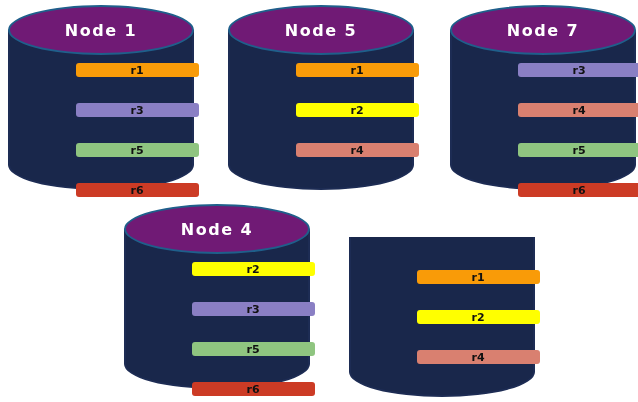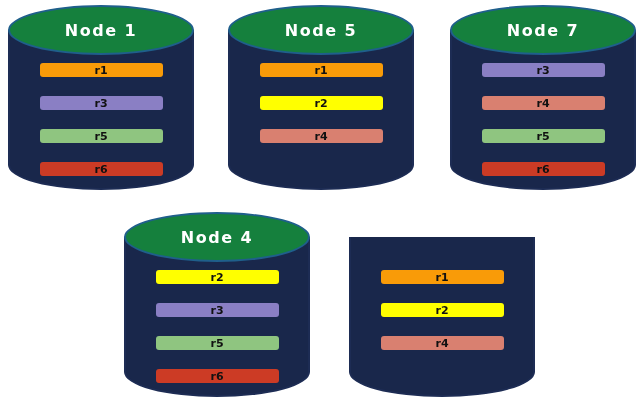--- a/index.html
+++ b/index.html
@@ -50,21 +50,21 @@
     box-sizing: border-box;
   }
 
   
   .cyl-top {
     position: absolute;
     left: 0;
     top: 0;
     width: 100%;
     height: 50px;
-    background: #15803d;
+    background: #701a75;
     border-radius: 50% / 50%;
     border: 2px solid #1f5f8b;
     box-sizing: border-box;
     display: flex;
     align-items: center;
     justify-content: center;
     z-index: 3;
   }
 
   .node-label {
@@ -79,21 +79,22 @@
   
   .records {
     position: absolute;
     left: 0;
     top: 58px;
     width: 100%;
     z-index: 4;
     display: flex;
     flex-direction: column;
     align-items: center;
-    gap: 19px;
+    gap: 26px;
+    padding-left: 36px;
   }
 
   .record {
     width: 123px;
     height: 14px;
     border-radius: 3px;
     display: flex;
     align-items: center;
     justify-content: center;
     font-size: 11px;
@@ -139,21 +140,21 @@
       <div class="cyl-top">
         <span class="node-label">Node 7</span>
       </div>
       <div class="records">
         <div class="record" style="background: rgb(138, 127, 196);">r3</div>
         <div class="record" style="background: rgb(217, 128, 112);">r4</div>
         <div class="record" style="background: rgb(143, 197, 128);">r5</div>
         <div class="record" style="background: rgb(204, 59, 37);">r6</div>
       </div>
     </div>
-    <div class="node" style="left: 124px; top: 212px; width: 186px; height: 185px;">
+    <div class="node" style="left: 124px; top: 204px; width: 186px; height: 185px;">
       <div class="cyl-bottom"></div>
       <div class="cyl-body"></div>
       <div class="cyl-top">
         <span class="node-label">Node 4</span>
       </div>
       <div class="records">
         <div class="record" style="background: rgb(255, 255, 0);">r2</div>
         <div class="record" style="background: rgb(138, 127, 196);">r3</div>
         <div class="record" style="background: rgb(143, 197, 128);">r5</div>
         <div class="record" style="background: rgb(204, 59, 37);">r6</div>

